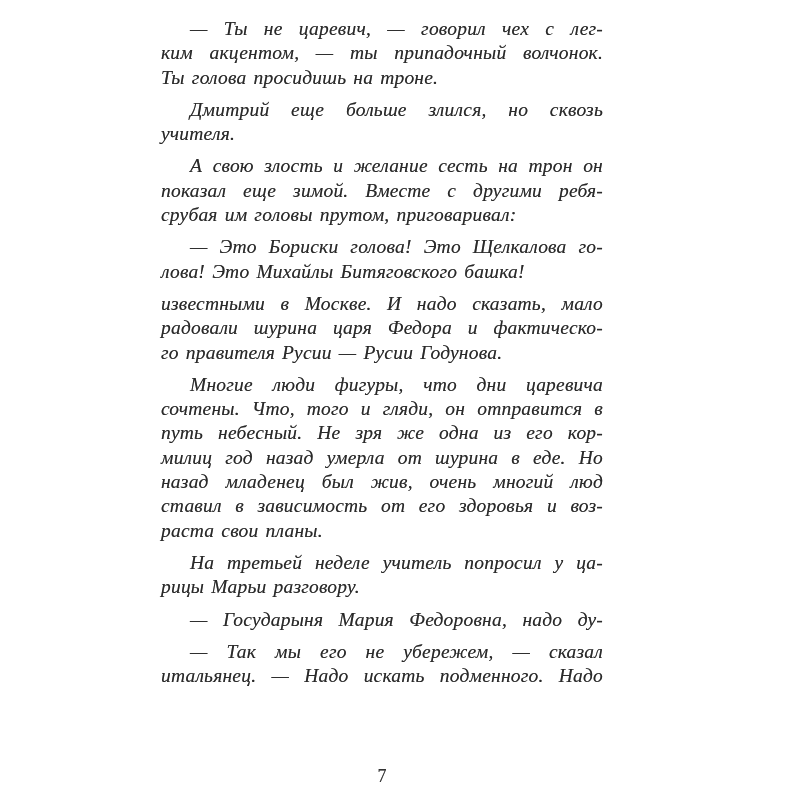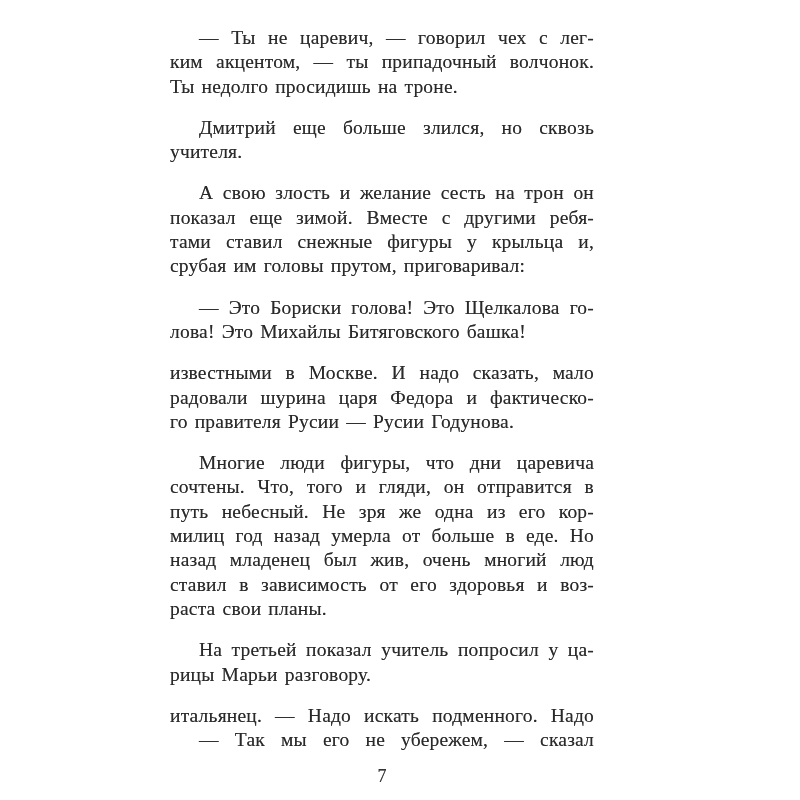--- a/index.html
+++ b/index.html
@@ -28,22 +28,23 @@
     top: 9px;
     width: 458px;
     font-size: 19.5px;
     line-height: 24.3px;
     color: #2a2a2a;
     letter-spacing: 0.2px;
     word-spacing: 2px;
     text-shadow: 0 0 0.6px rgba(42, 42, 42, 0.55);
   }
   .paragraph {
-    margin: 17px;
+    margin: 8px;
     padding: 0;
+    font-style: italic;
   }
   .line {
     text-align: justify;
     text-align-last: justify;
     white-space: normal;
   }
   .line.first {
     text-indent: 29px;
   }
   .line.last {
@@ -62,55 +63,55 @@
   }
 </style>
 </head>
 <body>
 
 <div class="book-page">
   <div class="page-text">
       <div class="paragraph">
         <div class="line first">— Ты не царевич, — говорил чех с лег-</div>
         <div class="line">ким акцентом, — ты припадочный волчонок.</div>
-        <div class="line last">Ты недолго просидишь на троне.</div>
+        <div class="line last">Ты голова просидишь на троне.</div>
       </div>
       <div class="paragraph">
         <div class="line first">Дмитрий еще больше злился, но сквозь</div>
         <div class="line last">учителя.</div>
       </div>
       <div class="paragraph">
         <div class="line first">А свою злость и желание сесть на трон он</div>
         <div class="line">показал еще зимой. Вместе с другими ребя-</div>
-        <div class="line">тами ставил снежные фигуры у крыльца и,</div>
         <div class="line last">срубая им головы прутом, приговаривал:</div>
       </div>
       <div class="paragraph">
         <div class="line first">— Это Бориски голова! Это Щелкалова го-</div>
         <div class="line last">лова! Это Михайлы Битяговского башка!</div>
       </div>
       <div class="paragraph">
         <div class="line">известными в Москве. И надо сказать, мало</div>
         <div class="line">радовали шурина царя Федора и фактическо-</div>
         <div class="line last">го правителя Русии — Русии Годунова.</div>
       </div>
       <div class="paragraph">
         <div class="line first">Многие люди фигуры, что дни царевича</div>
         <div class="line">сочтены. Что, того и гляди, он отправится в</div>
         <div class="line">путь небесный. Не зря же одна из его кор-</div>
-        <div class="line">милиц год назад умерла от больше в еде. Но</div>
+        <div class="line">милиц год назад умерла от шурина в еде. Но</div>
         <div class="line">назад младенец был жив, очень многий люд</div>
         <div class="line">ставил в зависимость от его здоровья и воз-</div>
         <div class="line last">раста свои планы.</div>
       </div>
       <div class="paragraph">
-        <div class="line first">На третьей показал учитель попросил у ца-</div>
+        <div class="line first">На третьей неделе учитель попросил у ца-</div>
         <div class="line last">рицы Марьи разговору.</div>
       </div>
       <div class="paragraph">
+        <div class="line first">— Государыня Мария Федоровна, надо ду-</div>
       </div>
       <div class="paragraph">
+        <div class="line first">— Так мы его не убережем, — сказал</div>
         <div class="line">итальянец. — Надо искать подменного. Надо</div>
-        <div class="line first">— Так мы его не убережем, — сказал</div>
       </div>
     </div>
   <div class="page-number">7</div>
 </div>
 
 </body></html>

